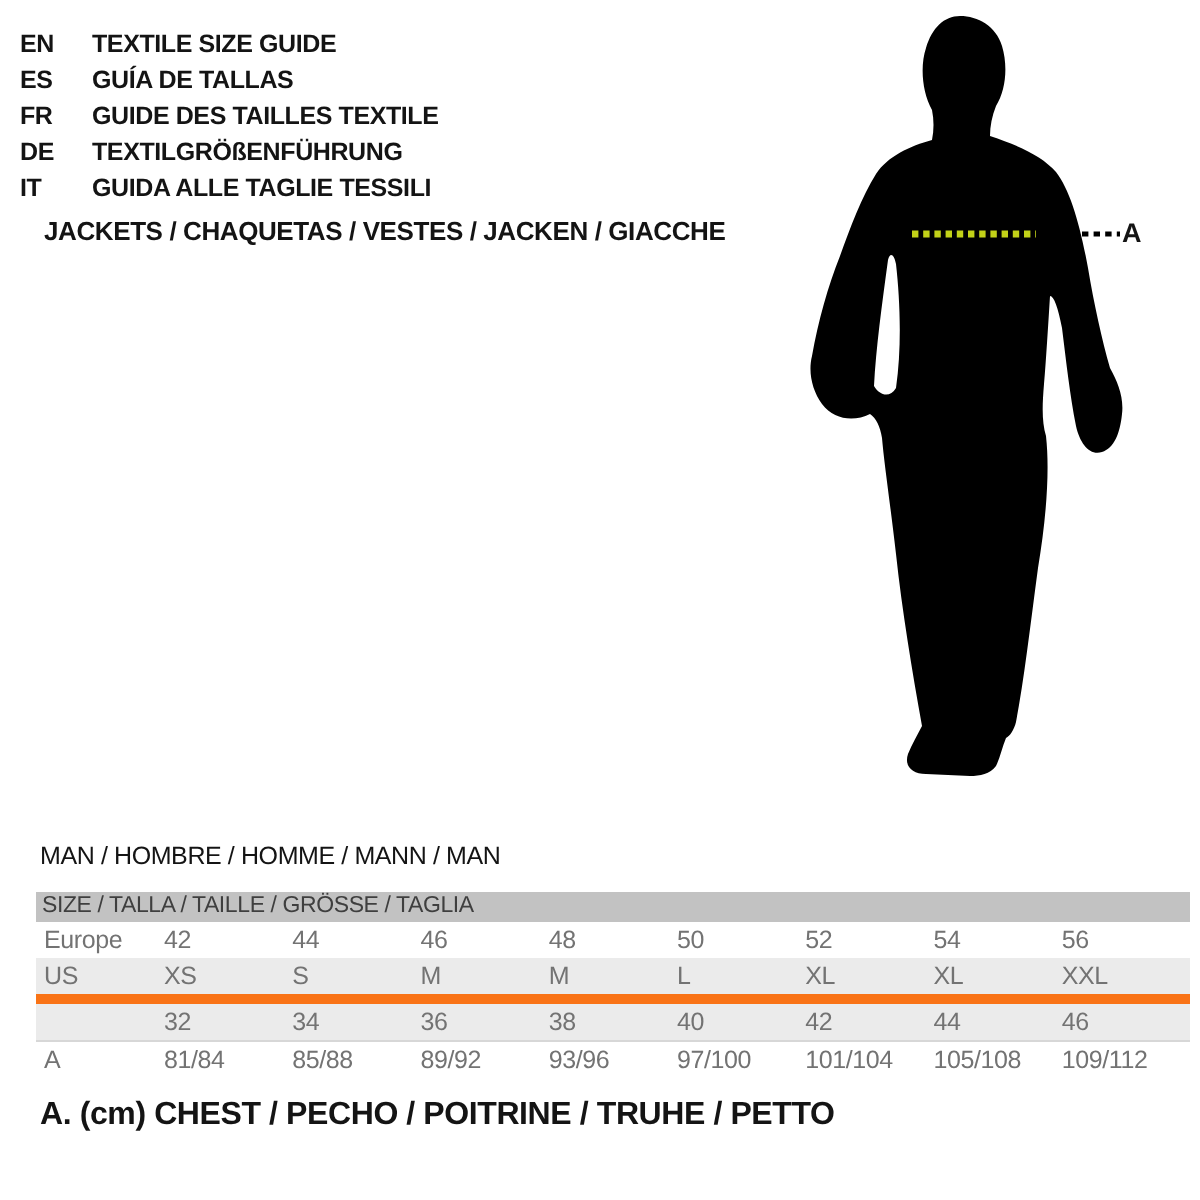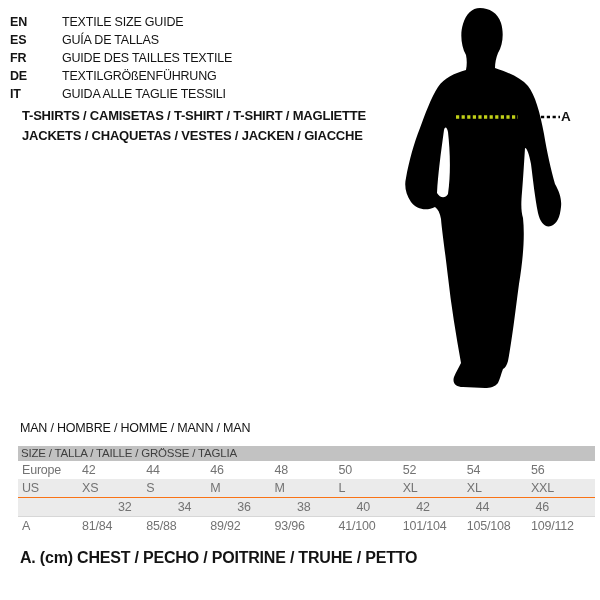--- a/index.html
+++ b/index.html
@@ -6,21 +6,21 @@
   body {
     width:600px; height:600px; background:#ffffff; position:relative;
     font-family:"Liberation Sans", sans-serif; overflow:hidden; color:#141414;
   }
   .abs { position:absolute; }
 
   
   .lang-list { left:10px; top:13px; }
   .lang-row { display:flex; height:18px; align-items:center; }
   .lang-code { width:36px; font-weight:700; font-size:12.5px; letter-spacing:-0.2px; }
-  .lang-label { font-weight:400; font-size:12.5px; letter-spacing:-0.2px; white-space:nowrap;margin-left:16px; }
+  .lang-label { font-weight:700; font-size:12.5px; letter-spacing:-0.2px; white-space:nowrap; }
 
   
   .products { left:22px; top:106px; font-weight:700; font-size:13px; letter-spacing:-0.2px; line-height:19.5px; white-space:nowrap; }
 
   
   .figure-svg { left:400px; top:0px; width:170px; height:400px; }
   .measure-label { left:561px; top:109px; font-weight:700; font-size:13.5px; }
 
   
   .section-title { left:20px; top:421px; font-weight:400; font-size:12.5px; letter-spacing:-0.2px; white-space:nowrap; }
@@ -28,21 +28,21 @@
   
   .size-table { left:18px; top:446px; width:577px; }
   .t-header {
     height:15px; line-height:15px; background:#c2c2c2; color:#3f3f3f;
     font-size:11.5px; letter-spacing:-0.2px; padding-left:3px;
   }
   .t-row { display:flex; height:18px; line-height:18px; font-size:12.5px; color:#737373; letter-spacing:-0.2px; }
   .t-label { width:60px; padding-left:4px; }
   .t-cell { flex:1; text-align:left; }
   .bg-gray { background:#ebebeb; }
-  .row-sep { border-top:1px solid #f97316;padding-left:36px; }
+  .row-sep { border-top:5px solid #f97316; }
   .row-a { border-top:1px solid #d7d7d7; }
 
   
   .footnote { left:20px; top:549px; font-weight:700; font-size:16px; letter-spacing:-0.2px; white-space:nowrap; }
 </style>
 </head>
 <body>
 
 <div class="abs lang-list">
   <div class="lang-row">
@@ -61,21 +61,20 @@
     <span class="lang-code">DE</span>
     <span class="lang-label">TEXTILGRÖßENFÜHRUNG</span>
   </div>
   <div class="lang-row">
     <span class="lang-code">IT</span>
     <span class="lang-label">GUIDA ALLE TAGLIE TESSILI</span>
   </div>
 </div>
 
 <div class="abs products">
-  <div>T-SHIRTS / CAMISETAS / T-SHIRT / T-SHIRT / MAGLIETTE</div>
   <div>JACKETS / CHAQUETAS / VESTES / JACKEN / GIACCHE</div>
 </div>
 
 <svg class="abs figure-svg" viewBox="400 0 170 400" xmlns="http://www.w3.org/2000/svg">
   <path fill="#000000" fill-rule="evenodd" d="
     M 480 8
     C 489 8 498 13 501 23
     C 504 33 503 45 498 53
     C 496 58 495 63 495 68
     C 510 73 521 78 528 86
@@ -160,20 +159,20 @@
     <span class="t-cell">44</span>
     <span class="t-cell">46</span>
   </div>
 
   <div class="t-row row-a">
     <span class="t-label">A</span>
     <span class="t-cell">81/84</span>
     <span class="t-cell">85/88</span>
     <span class="t-cell">89/92</span>
     <span class="t-cell">93/96</span>
-    <span class="t-cell">41/100</span>
+    <span class="t-cell">97/100</span>
     <span class="t-cell">101/104</span>
     <span class="t-cell">105/108</span>
     <span class="t-cell">109/112</span>
   </div>
 </div>
 
 <div class="abs footnote">A. (cm) CHEST / PECHO / POITRINE / TRUHE / PETTO</div>
 
 </body></html>

